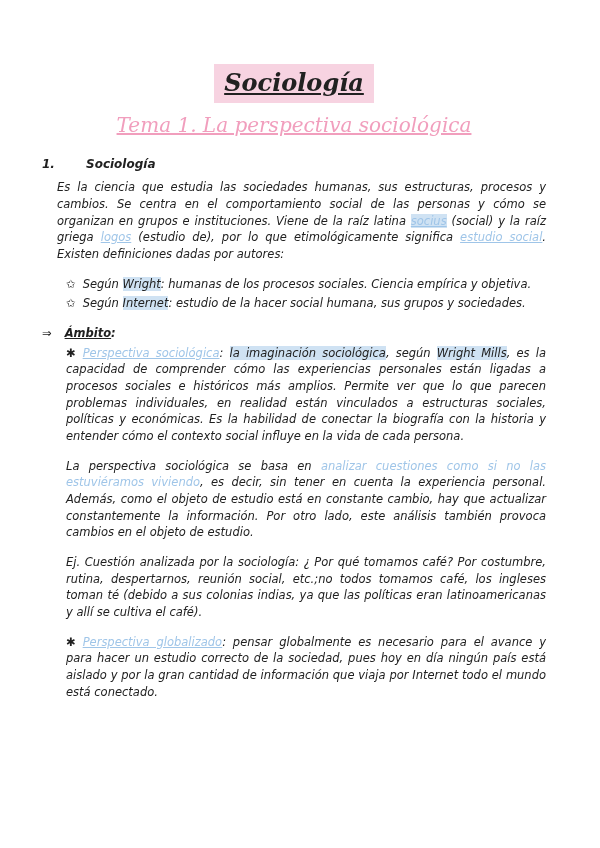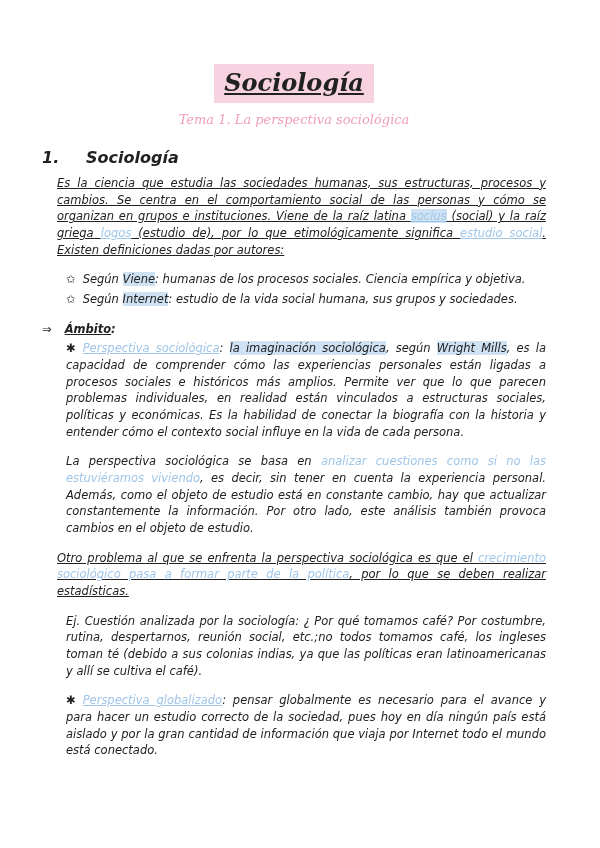--- a/index.html
+++ b/index.html
@@ -28,33 +28,34 @@
     background:var(--pink-hl);
     padding:2px 10px;
     font-family:"DejaVu Serif",serif;
     font-weight:bold;
     font-size:24px;
     text-decoration:underline;
   }
   .subtitle-wrap{text-align:center;margin-bottom:16px;}
   .doc-subtitle{
     color:var(--pink);
-    font-size:13px;
+    font-size:20px;
+    text-decoration:underline;
     font-family:"DejaVu Serif",serif;
   }
   .heading-row{
     font-weight:bold;
-    font-size:16px;
+    font-size:12px;
     margin:0 0 6px 0;
   }
   .heading-num{display:inline-block;width:44px;}
   .block{margin:0 0 13px 0;text-align:justify;}
   .block.tight{margin-bottom:3px;}
   .ind-0{margin-left:0;}
-  .ind-a{margin-left:15px;text-decoration:underline;}
+  .ind-a{margin-left:15px;}
   .ind-b{margin-left:24px;}
   .marker{margin-right:7px;}
   .marker.arrow{margin-right:13px;font-style:normal;}
   .seg-plain{color:var(--text);}
   .seg-link{color:var(--link);text-decoration:underline;cursor:pointer;}
   .seg-hllink{color:var(--link);text-decoration:underline;background:var(--hl);cursor:pointer;}
   .seg-hl{background:var(--hl);color:var(--text);}
   .seg-accent{color:var(--link);}
   .seg-boldu{font-weight:bold;text-decoration:underline;}
   .seg-bold{font-weight:bold;}
@@ -71,23 +72,22 @@
   <div class="subtitle-wrap">
     <span class="doc-subtitle">Tema 1. La perspectiva sociológica</span>
   </div>
 
   <p class="heading-row">
     <span class="heading-num">1.</span><span>Sociología</span>
   </p>
 
   <div>
       <p class="block ind-a"><span class="seg-plain">Es la ciencia que estudia las sociedades humanas, sus estructuras, procesos y cambios. Se centra en el comportamiento social de las personas y cómo se organizan en grupos e instituciones. Viene de la raíz latina </span><span class="seg-hllink">socius</span><span class="seg-plain"> (social) y la raíz griega </span><span class="seg-link">logos</span><span class="seg-plain"> (estudio de), por lo que etimológicamente significa </span><span class="seg-link">estudio social</span><span class="seg-plain">. Existen definiciones dadas por autores:</span></p>
-      <p class="block ind-b tight"><span class="marker">✩</span><span class="seg-plain">Según </span><span class="seg-hl">Viene</span><span class="seg-plain">: humanas de los procesos sociales. Ciencia empírica y objetiva.</span></p>
-      <p class="block ind-b"><span class="marker">✩</span><span class="seg-plain">Según </span><span class="seg-hl">Internet</span><span class="seg-plain">: estudio de la vida social humana, sus grupos y sociedades.</span></p>
+      <p class="block ind-b tight"><span class="marker">✩</span><span class="seg-plain">Según </span><span class="seg-hl">Wright</span><span class="seg-plain">: humanas de los procesos sociales. Ciencia empírica y objetiva.</span></p>
+      <p class="block ind-b"><span class="marker">✩</span><span class="seg-plain">Según </span><span class="seg-hl">Internet</span><span class="seg-plain">: estudio de la hacer social humana, sus grupos y sociedades.</span></p>
       <p class="block ind-0 tight"><span class="marker arrow">⇒</span><span class="seg-boldu">Ámbito</span><span class="seg-bold">:</span></p>
       <p class="block ind-b"><span class="marker">✱</span><span class="seg-link">Perspectiva sociológica</span><span class="seg-plain">: </span><span class="seg-hl">la imaginación sociológica</span><span class="seg-plain">, según </span><span class="seg-hl">Wright Mills</span><span class="seg-plain">, es la capacidad de comprender cómo las experiencias personales están ligadas a procesos sociales e históricos más amplios. Permite ver que lo que parecen problemas individuales, en realidad están vinculados a estructuras sociales, políticas y económicas. Es la habilidad de conectar la biografía con la historia y entender cómo el contexto social influye en la vida de cada persona.</span></p>
       <p class="block ind-b"><span class="seg-plain">La perspectiva sociológica se basa en </span><span class="seg-accent">analizar cuestiones como si no las estuviéramos viviendo</span><span class="seg-plain">, es decir, sin tener en cuenta la experiencia personal. Además, como el objeto de estudio está en constante cambio, hay que actualizar constantemente la información. Por otro lado, este análisis también provoca cambios en el objeto de estudio.</span></p>
-      <p class="block ind-a"><span class="seg-plain">Otro problema al que se enfrenta la perspectiva sociológica es que el </span><span class="seg-accent">crecimiento sociológico pasa a formar parte de la política</span><span class="seg-plain">, por lo que se deben realizar estadísticas.</span></p>
       <p class="block ind-b"><span class="seg-plain">Ej. Cuestión analizada por la sociología: ¿ Por qué tomamos café? Por costumbre, rutina, despertarnos, reunión social, etc.;no todos tomamos café, los ingleses toman té (debido a sus colonias indias, ya que las políticas eran latinoamericanas y allí se cultiva el café).</span></p>
       <p class="block ind-b"><span class="marker">✱</span><span class="seg-link">Perspectiva globalizado</span><span class="seg-plain">: pensar globalmente es necesario para el avance y para hacer un estudio correcto de la sociedad, pues hoy en día ningún país está aislado y por la gran cantidad de información que viaja por Internet todo el mundo está conectado.</span></p>
     </div>
 
 </div>
 
 </body></html>

